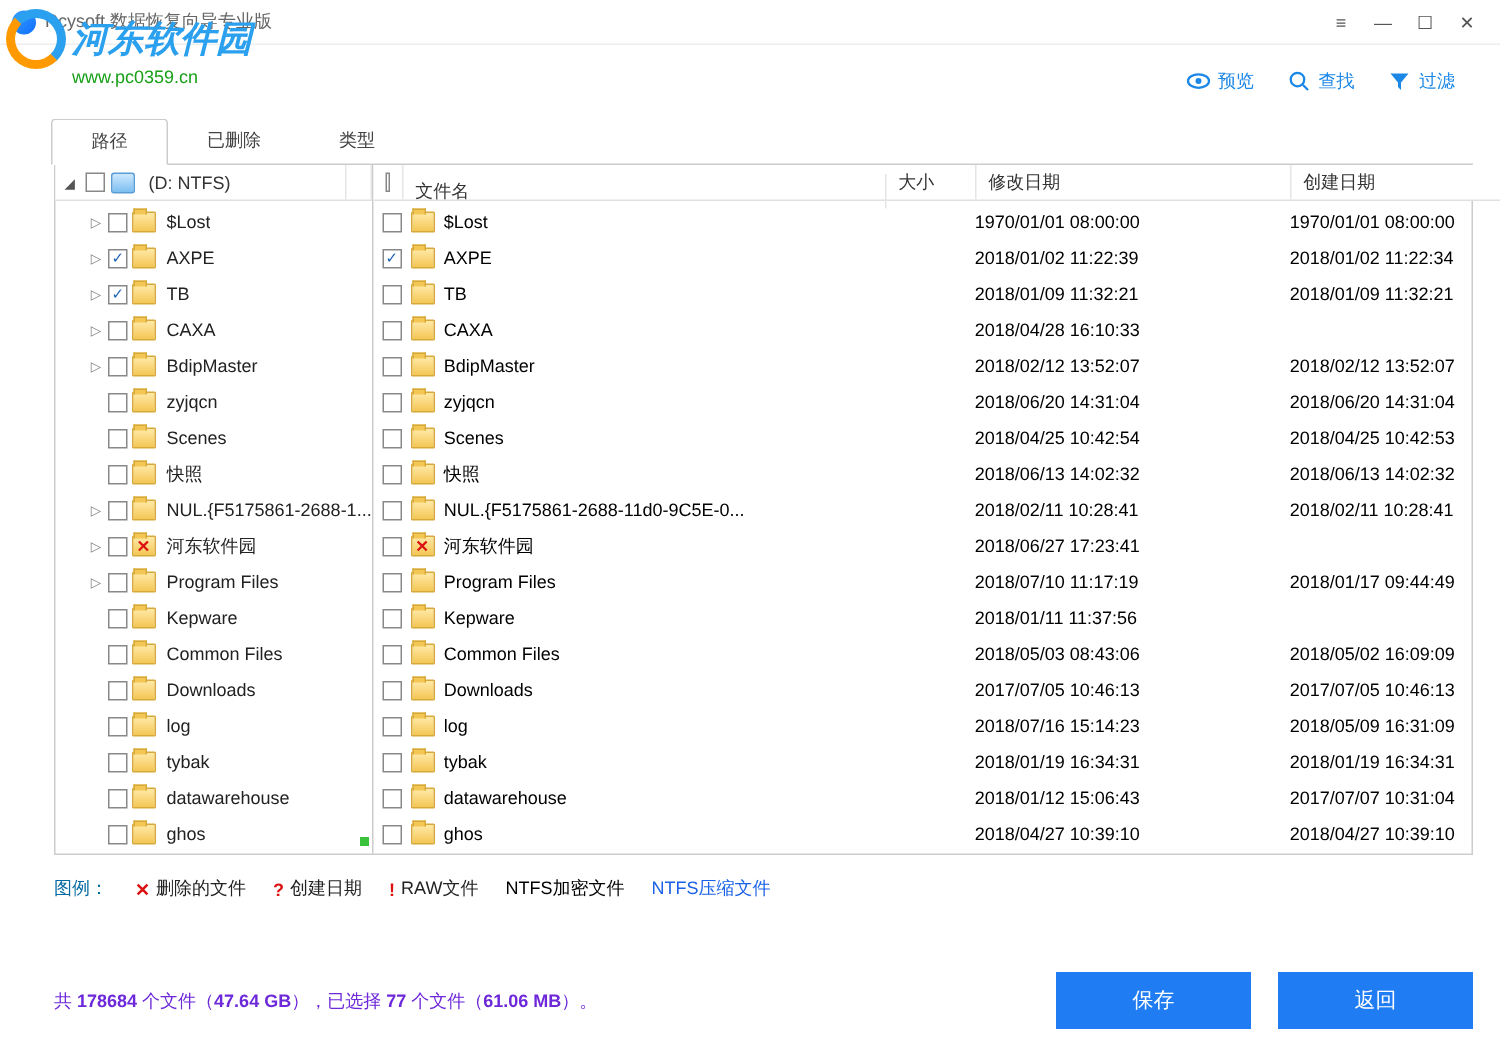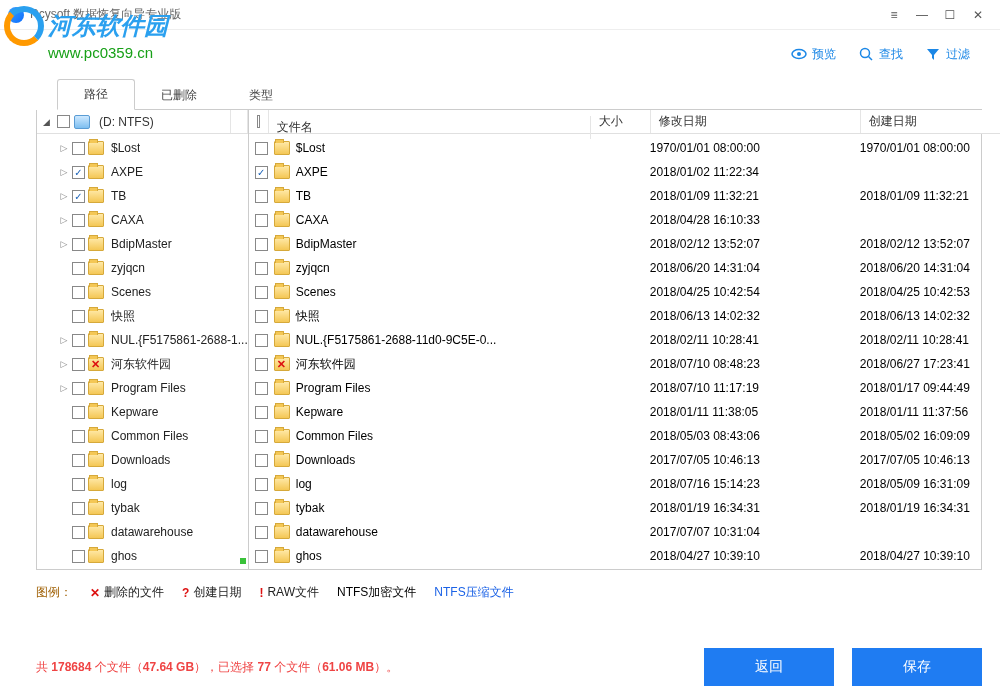--- a/index.html
+++ b/index.html
@@ -10,28 +10,28 @@
 .titlebar .app-icon { width: 16px; height: 16px; background: linear-gradient(135deg,#3aa0ff,#0d6efd); border-radius: 50%; margin-right: 6px; display:inline-block;}
 .titlebar .title { color: #666; }
 .titlebar .spacer { flex: 1; }
 .win-btn { width: 28px; height: 28px; display: inline-flex; align-items: center; justify-content: center; color: #555; cursor: pointer; }
 
 
 .watermark { position: absolute; left: 0; top: 6px; pointer-events: none; z-index: 50; }
 .wm-logo { display:flex; align-items:center; }
 .wm-ring { width: 40px; height:40px; border-radius:50%; border:6px solid #ff9900; border-top-color:#2aa0ef; border-right-color:#2aa0ef; position:relative; margin-left:4px;}
 .wm-text { font-size: 24px; font-weight: bold; color:#2aa0ef; margin-left:4px; font-style:italic;}
-.wm-url { color:#17a017; font-size:15px; margin-left:48px; margin-top:-2px; font-family:Arial;}
+.wm-url { color:#17a017; font-size:12px; margin-left:48px; margin-top:-2px; font-family:Arial;}
 
 
 .toolbar { display:flex; justify-content:flex-end; align-items:center; height:48px; padding-right:30px; gap:22px; }
 .tool-item { display:inline-flex; align-items:center; gap:5px; color:#1b87e6; cursor:pointer; font-size:13px;}
 
 
-.tabs { display:flex; gap:0; margin-left:57px; border-bottom:1px solid #ccc; margin-right:18px;align-items:flex-end;}
+.tabs { display:flex; gap:0; margin-left:34px; border-bottom:1px solid #ccc; margin-right:18px;}
 .tab { padding:6px 26px; color:#444; cursor:pointer; position:relative; top:1px;}
 .tab.active { border:1px solid #ccc; border-bottom:1px solid #fff; background:#fff; border-radius:3px 3px 0 0;}
 
 
 .panes { display:flex; margin:0 18px 0 36px; height: 460px; border:1px solid #ccc; border-top:none;}
 .tree-pane { width:252px; border-right:1px solid #ccc; display:flex; flex-direction:column;}
 .list-pane { flex:1; display:flex; flex-direction:column;}
 
 
 .col-header { display:flex; align-items:center; height:24px; background:#fff; border-bottom:1px solid #e0e0e0;}
@@ -59,27 +59,27 @@
 .list-row { display:flex; align-items:center; height:24px; padding-left:6px; white-space:nowrap;}
 .list-row .chk { width:13px; height:13px; border:1px solid #888; display:inline-flex; align-items:center; justify-content:center; font-size:10px; color:#1b62b7; cursor:pointer; margin-right:6px;}
 .list-row .chk.checked::after { content:"✓"; }
 .c-name { width:316px; display:flex; align-items:center; gap:6px;}
 .c-size { width:60px; }
 .c-mod { width:210px; }
 .c-create { width:170px; }
 
 
 .legend { margin:14px 18px 0 36px; display:flex; align-items:center; gap:18px; color:#222;}
-.legend .lab { color:#a16207; }
+.legend .lab { color:#0369a1; }
 .lg-item { display:inline-flex; align-items:center; gap:4px;}
 .lg-sym { font-weight:bold; }
 
 
 .footer { position:absolute; bottom:14px; left:36px; right:18px; display:flex; align-items:center;}
-.footer .stats { color:#ef4444; }
+.footer .stats { color:#6d28d9; }
 .footer .stats b { font-weight:bold; }
 .footer .spacer { flex:1; }
 .btn { width:130px; height:38px; background:#1f7cf2; color:#fff; display:inline-flex; align-items:center; justify-content:center; font-size:14px; cursor:pointer; margin-left:18px;}
 
 svg { display:block; }
 </style>
 </head>
 <body>
 
 <div class="titlebar">
@@ -278,20 +278,21 @@
           <span class="c-mod">1970/01/01 08:00:00</span>
           <span class="c-create">1970/01/01 08:00:00</span>
         </div>
         <div class="list-row">
           <span class="chk checked"></span>
           <span class="c-name">
             <span class="folder-icon"></span>
             <span>AXPE</span>
           </span>
           <span class="c-size"></span>
+          <span class="c-mod">2018/01/02 11:22:39</span>
           <span class="c-create">2018/01/02 11:22:34</span>
         </div>
         <div class="list-row">
           <span class="chk"></span>
           <span class="c-name">
             <span class="folder-icon"></span>
             <span>TB</span>
           </span>
           <span class="c-size"></span>
           <span class="c-mod">2018/01/09 11:32:21</span>
@@ -356,41 +357,39 @@
           <span class="c-mod">2018/02/11 10:28:41</span>
           <span class="c-create">2018/02/11 10:28:41</span>
         </div>
         <div class="list-row">
           <span class="chk"></span>
           <span class="c-name">
             <span class="folder-icon redx"></span>
             <span>河东软件园</span>
           </span>
           <span class="c-size"></span>
-          <span class="c-mod">2018/07/10 08:48:23</span>
           <span class="c-create">2018/06/27 17:23:41</span>
         </div>
         <div class="list-row">
           <span class="chk"></span>
           <span class="c-name">
             <span class="folder-icon"></span>
             <span>Program Files</span>
           </span>
           <span class="c-size"></span>
           <span class="c-mod">2018/07/10 11:17:19</span>
           <span class="c-create">2018/01/17 09:44:49</span>
         </div>
         <div class="list-row">
           <span class="chk"></span>
           <span class="c-name">
             <span class="folder-icon"></span>
             <span>Kepware</span>
           </span>
           <span class="c-size"></span>
-          <span class="c-mod">2018/01/11 11:38:05</span>
           <span class="c-create">2018/01/11 11:37:56</span>
         </div>
         <div class="list-row">
           <span class="chk"></span>
           <span class="c-name">
             <span class="folder-icon"></span>
             <span>Common Files</span>
           </span>
           <span class="c-size"></span>
           <span class="c-mod">2018/05/03 08:43:06</span>
@@ -426,20 +425,21 @@
           <span class="c-mod">2018/01/19 16:34:31</span>
           <span class="c-create">2018/01/19 16:34:31</span>
         </div>
         <div class="list-row">
           <span class="chk"></span>
           <span class="c-name">
             <span class="folder-icon"></span>
             <span>datawarehouse</span>
           </span>
           <span class="c-size"></span>
+          <span class="c-mod">2018/01/12 15:06:43</span>
           <span class="c-create">2017/07/07 10:31:04</span>
         </div>
         <div class="list-row">
           <span class="chk"></span>
           <span class="c-name">
             <span class="folder-icon"></span>
             <span>ghos</span>
           </span>
           <span class="c-size"></span>
           <span class="c-mod">2018/04/27 10:39:10</span>
@@ -465,15 +465,15 @@
     </span>
   <span class="lg-item" style="color:#000000">NTFS加密文件</span>
   <span class="lg-item" style="color:#1b62e6">NTFS压缩文件</span>
 </div>
 
 <div class="footer">
   <span class="stats">
     <span>共 </span><b>178684</b><span> 个文件（</span><b>47.64 GB</b><span>），已选择 </span><b>77</b><span> 个文件（</span><b>61.06 MB</b><span>）。</span>
   </span>
   <span class="spacer"></span>
+  <div class="btn">保存</div>
   <div class="btn">返回</div>
-  <div class="btn">保存</div>
 </div>
 
 </body></html>

